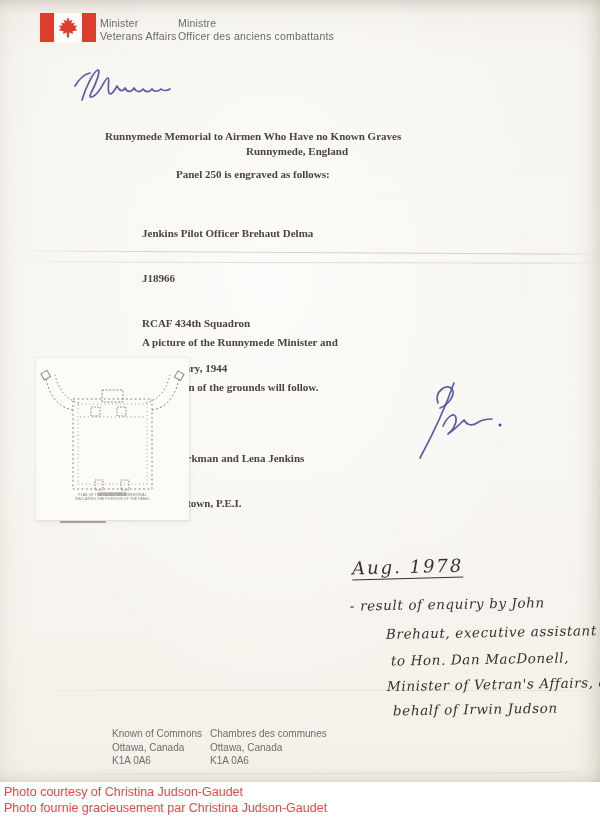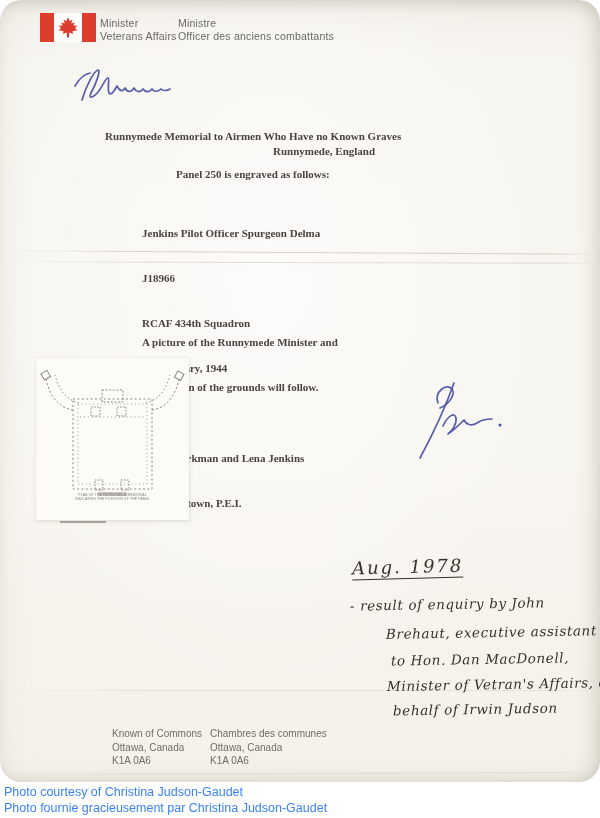--- a/index.html
+++ b/index.html
@@ -9,21 +9,20 @@
   
   .paper {
     position:absolute; left:0; top:0; width:600px; height:782px;
     background:
       radial-gradient(ellipse at 45% 35%, rgba(255,255,255,.6), rgba(0,0,0,0) 60%),
       linear-gradient(180deg, #f3f0ea 0%, #f7f5f0 8%, #f8f6f1 55%, #f4f1ea 100%);
     box-shadow: inset 0 0 30px rgba(124,112,88,.10),
                 inset -12px 0 20px -10px rgba(124,112,88,.22),
                 inset 0 10px 16px -10px rgba(124,112,88,.25),
                 inset 0 -8px 14px -10px rgba(124,112,88,.18);
-    border-radius: 21px;
   }
   .crease {
     position:absolute; left:0; right:0; height:1px;
     background:linear-gradient(90deg, rgba(178,170,152,0), rgba(178,170,152,.5) 25%, rgba(178,170,152,.5) 92%, rgba(178,170,152,0));
   }
 
   .hdr-label { position:absolute; font-size:10.5px; line-height:13px; color:#6c6a64; letter-spacing:.2px; }
 
   .typewriter {
     position:absolute; font-family:Liberation Serif, serif;
@@ -44,21 +43,21 @@
     transform:scale(0.42); color:#7c7a75; font-size:8px; line-height:11px; letter-spacing:.4px; }
   .micro-line { position:absolute; height:2px; background:#8d8a83; opacity:.75; }
 
   .hand { position:absolute; font-family:"DejaVu Serif", serif; font-style:italic; color:#37322b; white-space:nowrap; }
   .hand-date { font-size:18px; letter-spacing:2px; border-bottom:1.5px solid #37322b; padding-bottom:1px; transform:rotate(-1.5deg); }
   .hand-line { font-size:13.5px; letter-spacing:.6px; transform:rotate(-1deg); }
 
   .footer-col { position:absolute; font-size:10px; line-height:13.5px; color:#6f6d67; }
 
   .credits { position:absolute; left:0; top:782px; width:520px; height:36px; background:#ffffff;
-    font-size:12.5px; line-height:16px; color:#3b82f6; padding:2px 0 0 4px; }
+    font-size:12.5px; line-height:16px; color:#ef4444; padding:2px 0 0 4px; }
 </style>
 </head>
 <body>
 
 <div class="page">
   <div class="paper">
 
     <div class="crease" style="top:252px; transform:rotate(.35deg);"></div>
     <div class="crease" style="top:262px; transform:rotate(.15deg); opacity:.7;"></div>
     <div class="crease" style="top:690px; opacity:.45;"></div>
@@ -80,25 +79,25 @@
       <div>Ministre</div>
       <div>Officer des anciens combattants</div>
     </div>
 
     <svg class="sig-svg" style="left:70px; top:62px;" width="170" height="50" viewBox="0 0 170 50" aria-label="Irwin">
       <path d="M12,38 C16,24 24,9 28,8 C31,8 26,22 21,31 C18,37 23,36 28,30 C33,24 36,15 38,16 C40,17 37,27 39,31 C41,34 45,28 47,24 C49,28 52,31 55,26 C57,30 61,31 64,26 C66,30 70,31 73,27 C75,30 79,31 82,27 C84,30 88,30 91,27 C93,29 97,29 100,27"></path>
       <path d="M5,24 C9,17 15,12 20,11"></path>
     </svg>
 
     <div class="typewriter" style="left:105px; top:129px;">Runnymede Memorial to Airmen Who Have no Known Graves</div>
-    <div class="typewriter" style="left:246px; top:144px;margin-left:27px;">Runnymede, England</div>
+    <div class="typewriter" style="left:246px; top:144px;">Runnymede, England</div>
     <div class="typewriter" style="left:176px; top:167px;">Panel 250 is engraved as follows:</div>
 
     <div class="typewriter" style="left:142px; top:196px;">
-      <div>Jenkins Pilot Officer Spurgeon Delma</div>
+      <div>Jenkins Pilot Officer Brehaut Delma</div>
       <div>J18966</div>
       <div>RCAF 434th Squadron</div>
       <div>15 February, 1944</div>
       <div>Age 28</div>
       <div>Son of Parkman and Lena Jenkins</div>
       <div>Charlottetown, P.E.I.</div>
     </div>
 
     <div class="typewriter" style="left:142px; top:305px;">
       <div>A picture of the Runnymede Minister and</div>

